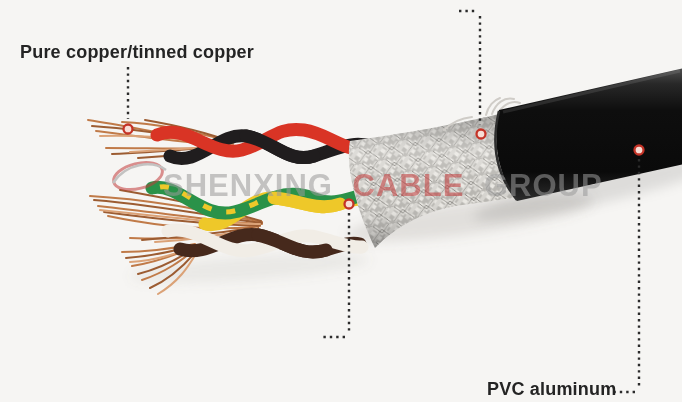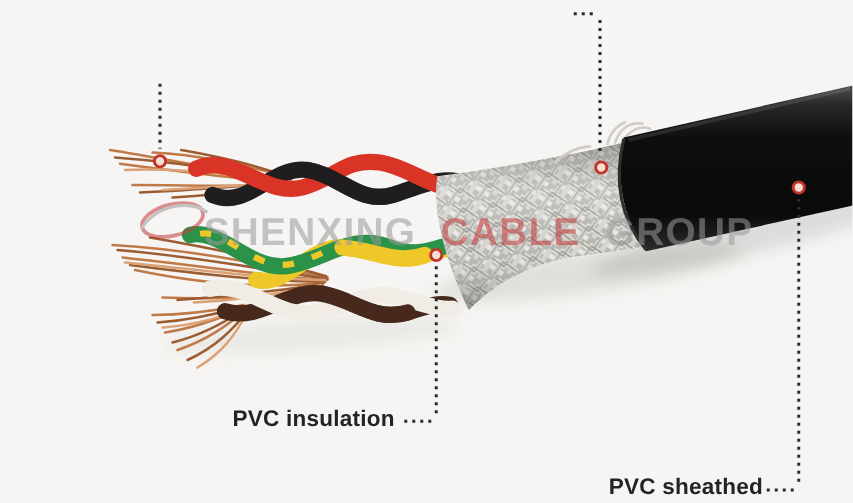--- a/index.html
+++ b/index.html
@@ -136,15 +136,15 @@
       <path d="M639,159 L639,387 M635,392 L612,392"></path>
     </g>
     <g fill="#f7ddd5" stroke="var(--marker_red,#c43327)" stroke-width="2.3">
       <circle cx="128" cy="129" r="4.5"></circle>
       <circle cx="481" cy="134" r="4.5"></circle>
       <circle cx="349" cy="204" r="4.5"></circle>
       <circle cx="639" cy="150" r="4.5"></circle>
     </g>
   </svg>
 
-  <div class="label label-pvc-insulation">PVC insulation</div>
-  <div class="label label-pvc-sheathed">PVC sheathed</div>
+  <div class="label label-pure-copper">Pure copper/tinned copper</div>
+  <div class="label label-pvc-sheathed">PVC aluminum</div>
 </div>
 
 </body></html>

